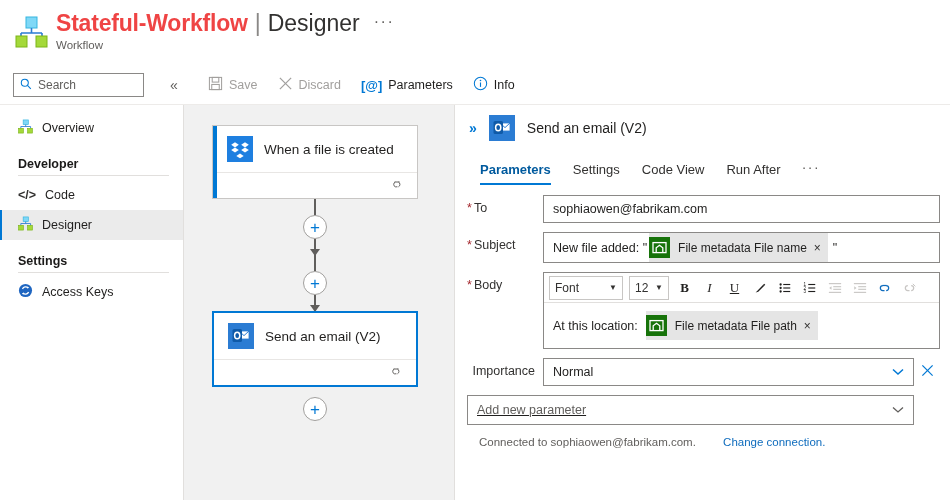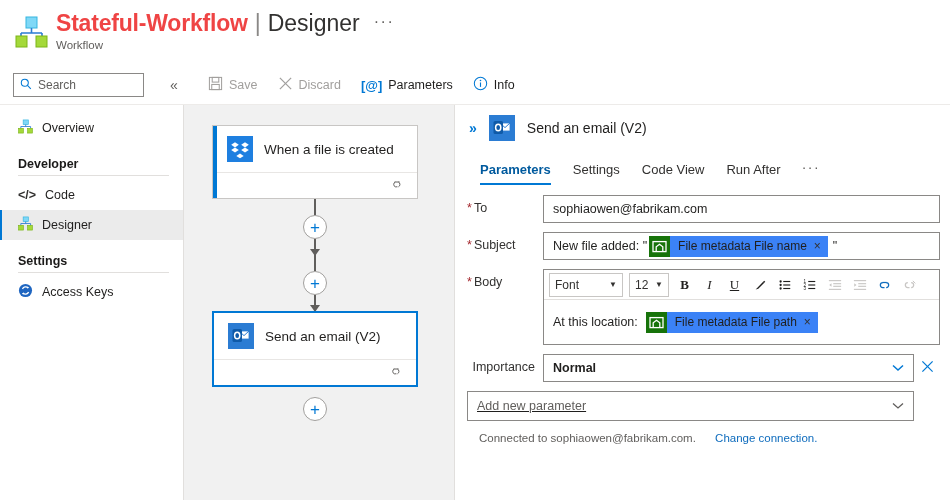--- a/index.html
+++ b/index.html
@@ -76,42 +76,42 @@
   .tab.active::after { content: ""; position: absolute; left: 11px; right: 11px; bottom: 0; height: 2px; background: #0078d4; }
   .tab-more { font-size: 14px; color: #605e5c; padding: 0 10px 10px 10px; letter-spacing: 1.5px; cursor: pointer; }
 
   .form { padding: 10px 10px 0 12px; flex: 1 1 auto; overflow: hidden; }
   .row { display: flex; align-items: flex-start; margin-bottom: 9px; }
   .lab { width: 76px; flex: 0 0 76px; font-size: 12.5px; color: #323130; padding-top: 6px; text-align: left; }
   .lab .req { color: #a4262c; margin-right: 2px; }
   .lab.right { text-align: right; padding-right: 8px; }
   .ctl { flex: 1 1 auto; min-width: 0; }
   .inp { border: 1px solid #8a8886; background: #fff; min-height: 28px; display: flex; align-items: center; padding: 0 9px; font-size: 12.5px; color: #201f1e; }
-  .token { display: inline-flex; align-items: center; background: #3b82f6; height: 21px; margin: 0 2px; }
+  .token { display: inline-flex; align-items: center; background: #e5e5e5; height: 29px; margin: 0 2px; }
   .token .tsq { width: 21px; height: 21px; background: #17730a; display: flex; align-items: center; justify-content: center; flex: 0 0 21px; }
   .token .tlbl { font-size: 12px; color: #201f1e; padding: 0 7px 0 8px; white-space: nowrap; }
   .token .tx { font-size: 12px; color: #323130; padding-right: 7px; cursor: pointer; }
 
   .rte { border: 1px solid #8a8886; background: #fff; }
   .rte-tools { height: 30px; display: flex; align-items: center; border-bottom: 1px solid #e1dfdd; padding: 0 2px; }
   .tsel { display: flex; align-items: center; justify-content: space-between; height: 24px; border: 1px solid #c8c6c4; font-size: 12px; color: #323130; padding: 0 5px; margin: 0 3px; }
   .tsel.font { width: 74px; text-align: center; }
   .tsel.size { width: 40px; }
   .tbtn { width: 25px; height: 26px; display: flex; align-items: center; justify-content: center; font-size: 13px; color: #201f1e; cursor: pointer; }
   .tbtn.dim { color: #c8c6c4; cursor: default; }
   .rte-body { min-height: 44px; padding: 8px 9px; display: flex; align-items: center; font-size: 12.5px; }
 
   .dd { border: 1px solid #8a8886; background: #fff; height: 28px; display: flex; align-items: center; justify-content: space-between; padding: 0 9px; font-size: 12.5px; color: #201f1e; }
   .dd .chev { color: #0078d4; font-size: 11px; }
   .dd.muted { color: #605e5c; }
   .dd.muted .chev { color: #605e5c; }
   .xbtn { width: 26px; flex: 0 0 26px; text-align: center; color: #0078d4; font-size: 15px; padding-top: 5px; cursor: pointer; }
   .addrow { margin: 6px 0 0 0; text-decoration: underline; }
   .connline { font-size: 11.5px; color: #605e5c; padding: 11px 0 0 12px; }
-  .connline a { color: #0f6cbd; text-decoration: none; margin-left: 16px; cursor: pointer; text-align: center; }
+  .connline a { color: #0f6cbd; text-decoration: none; margin-left: 24px; cursor: pointer; text-align: center; }
 </style>
 </head>
 <body>
 
 <div class="app">
 
   <div class="header">
     <div class="wf-icon">
       <svg viewBox="0 0 34 34" width="34" height="34">
         <rect x="12" y="3" width="11" height="11" fill="#7fd8f7" stroke="#36b5e0" stroke-width="1"></rect>
@@ -448,21 +448,21 @@
                   <span class="tx">×</span>
                 </span>
               </div>
             </div>
           </div>
         </div>
 
         <div class="row">
           <div class="lab right">Importance</div>
           <div class="ctl" style="display:flex;align-items:flex-start;">
-            <div class="dd" style="flex:1 1 auto;font-weight:bold;">
+            <div class="dd" style="flex:1 1 auto;">
               <span>Normal</span>
               <span class="chev">
                 <svg viewBox="0 0 12 8" width="12" height="8">
                     <path d="M1 1.5 L6 6 L11 1.5" fill="none" stroke="#0078d4" stroke-width="1.5"></path>
                   </svg>
               </span>
             </div>
             <div class="xbtn">
               <svg viewBox="0 0 14 14" width="13" height="13">
                 <line x1="1.5" y1="1.5" x2="12.5" y2="12.5" stroke="#0078d4" stroke-width="1.3"></line>

